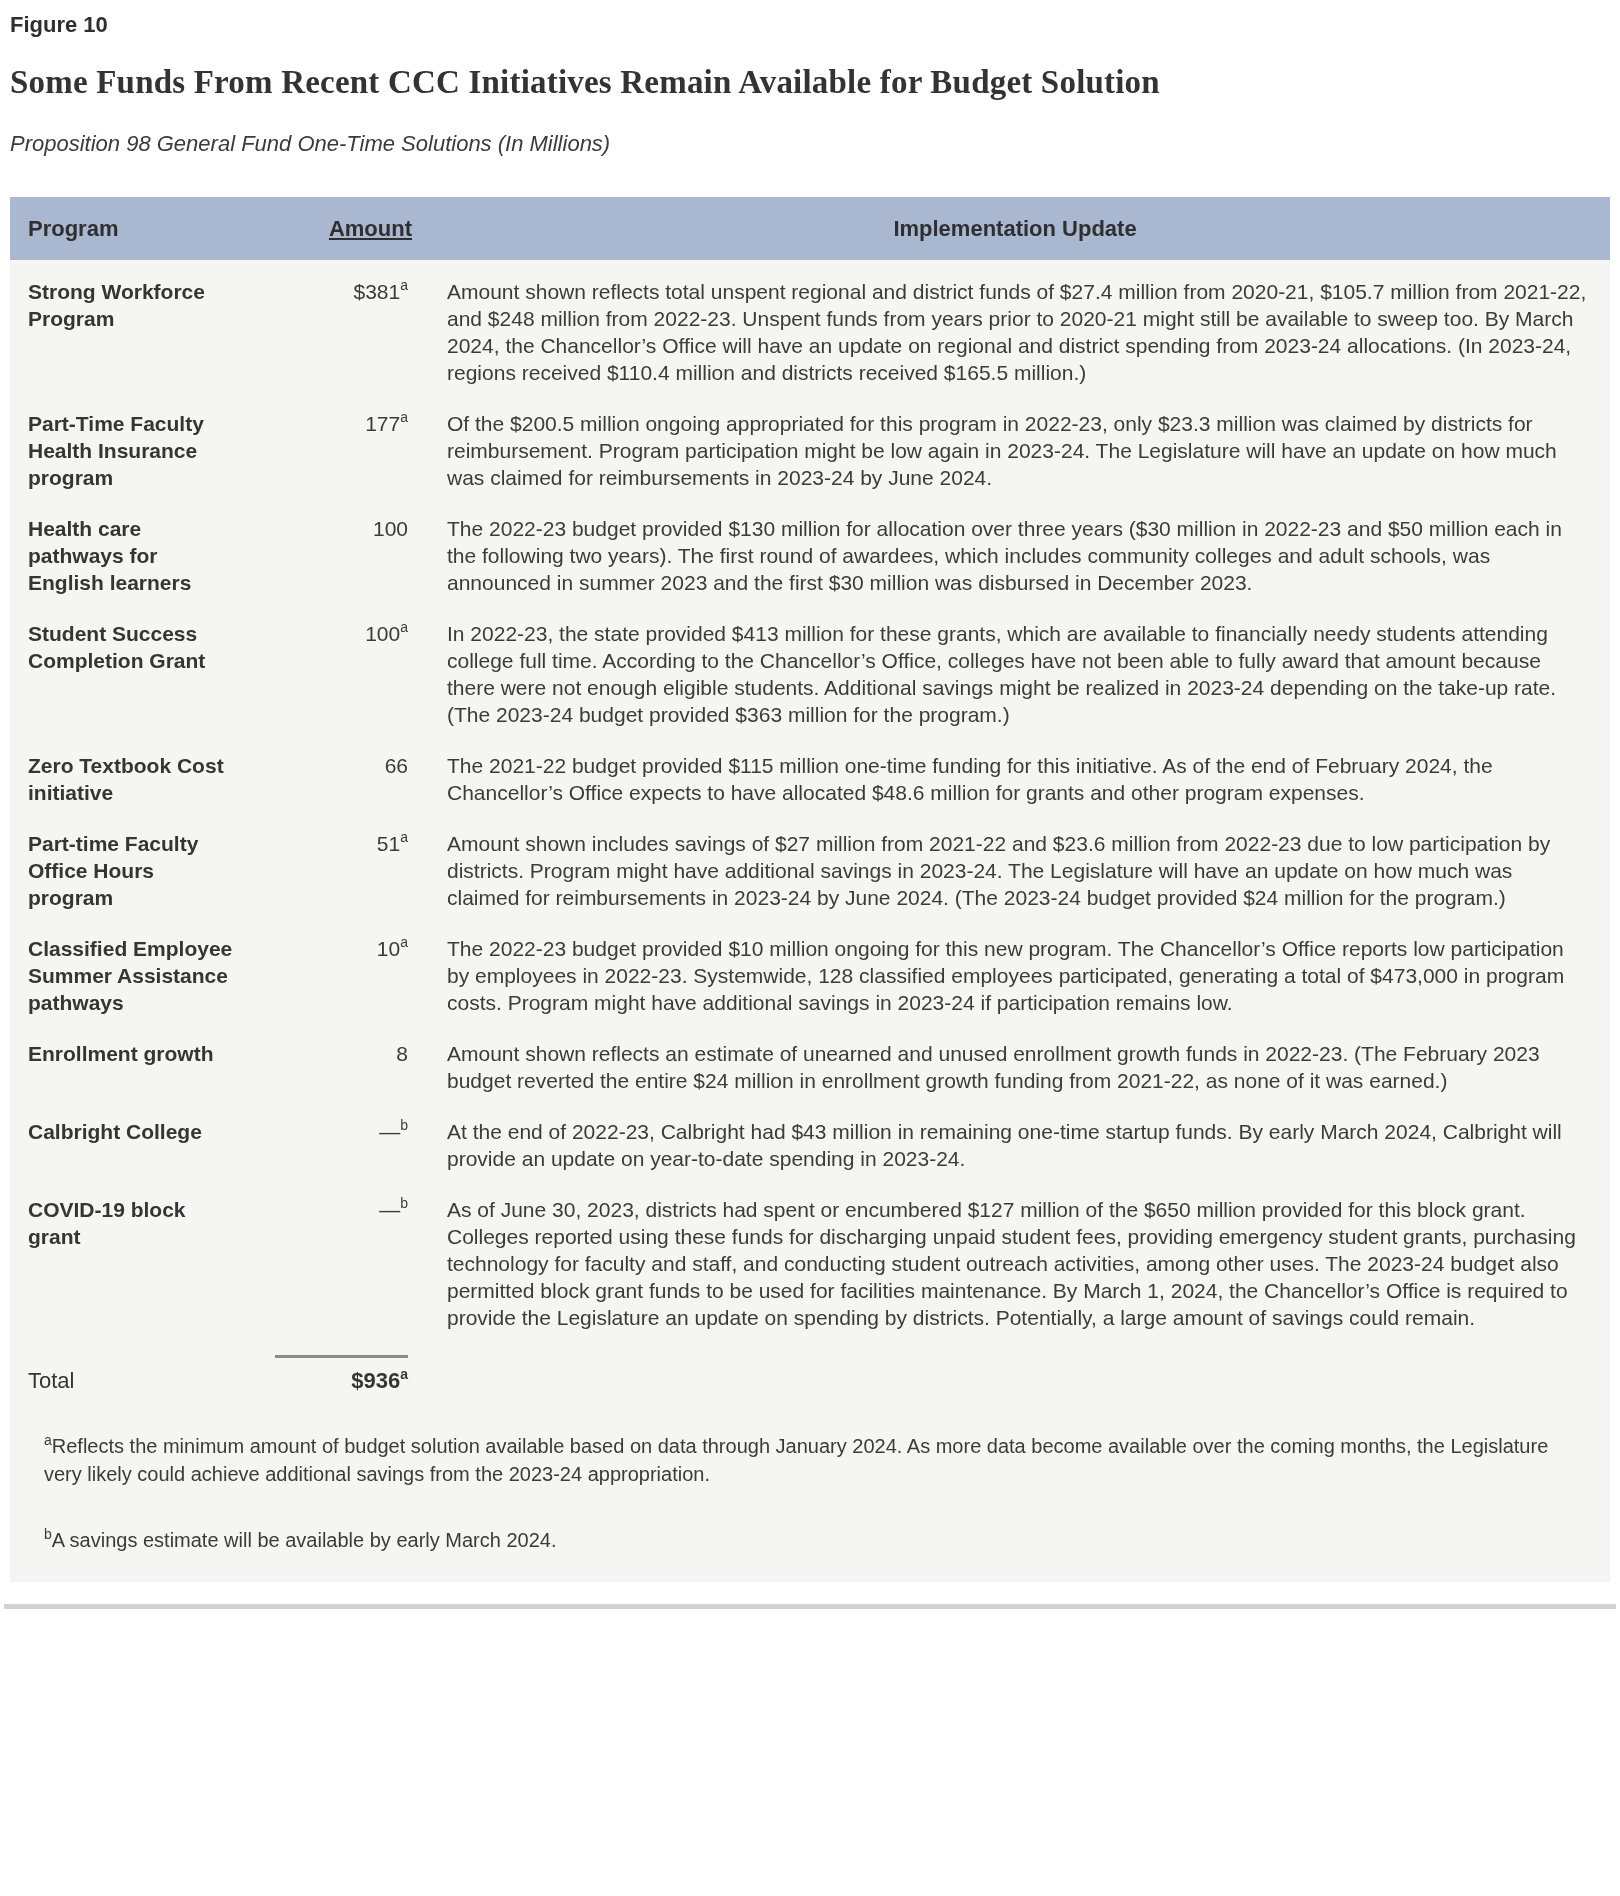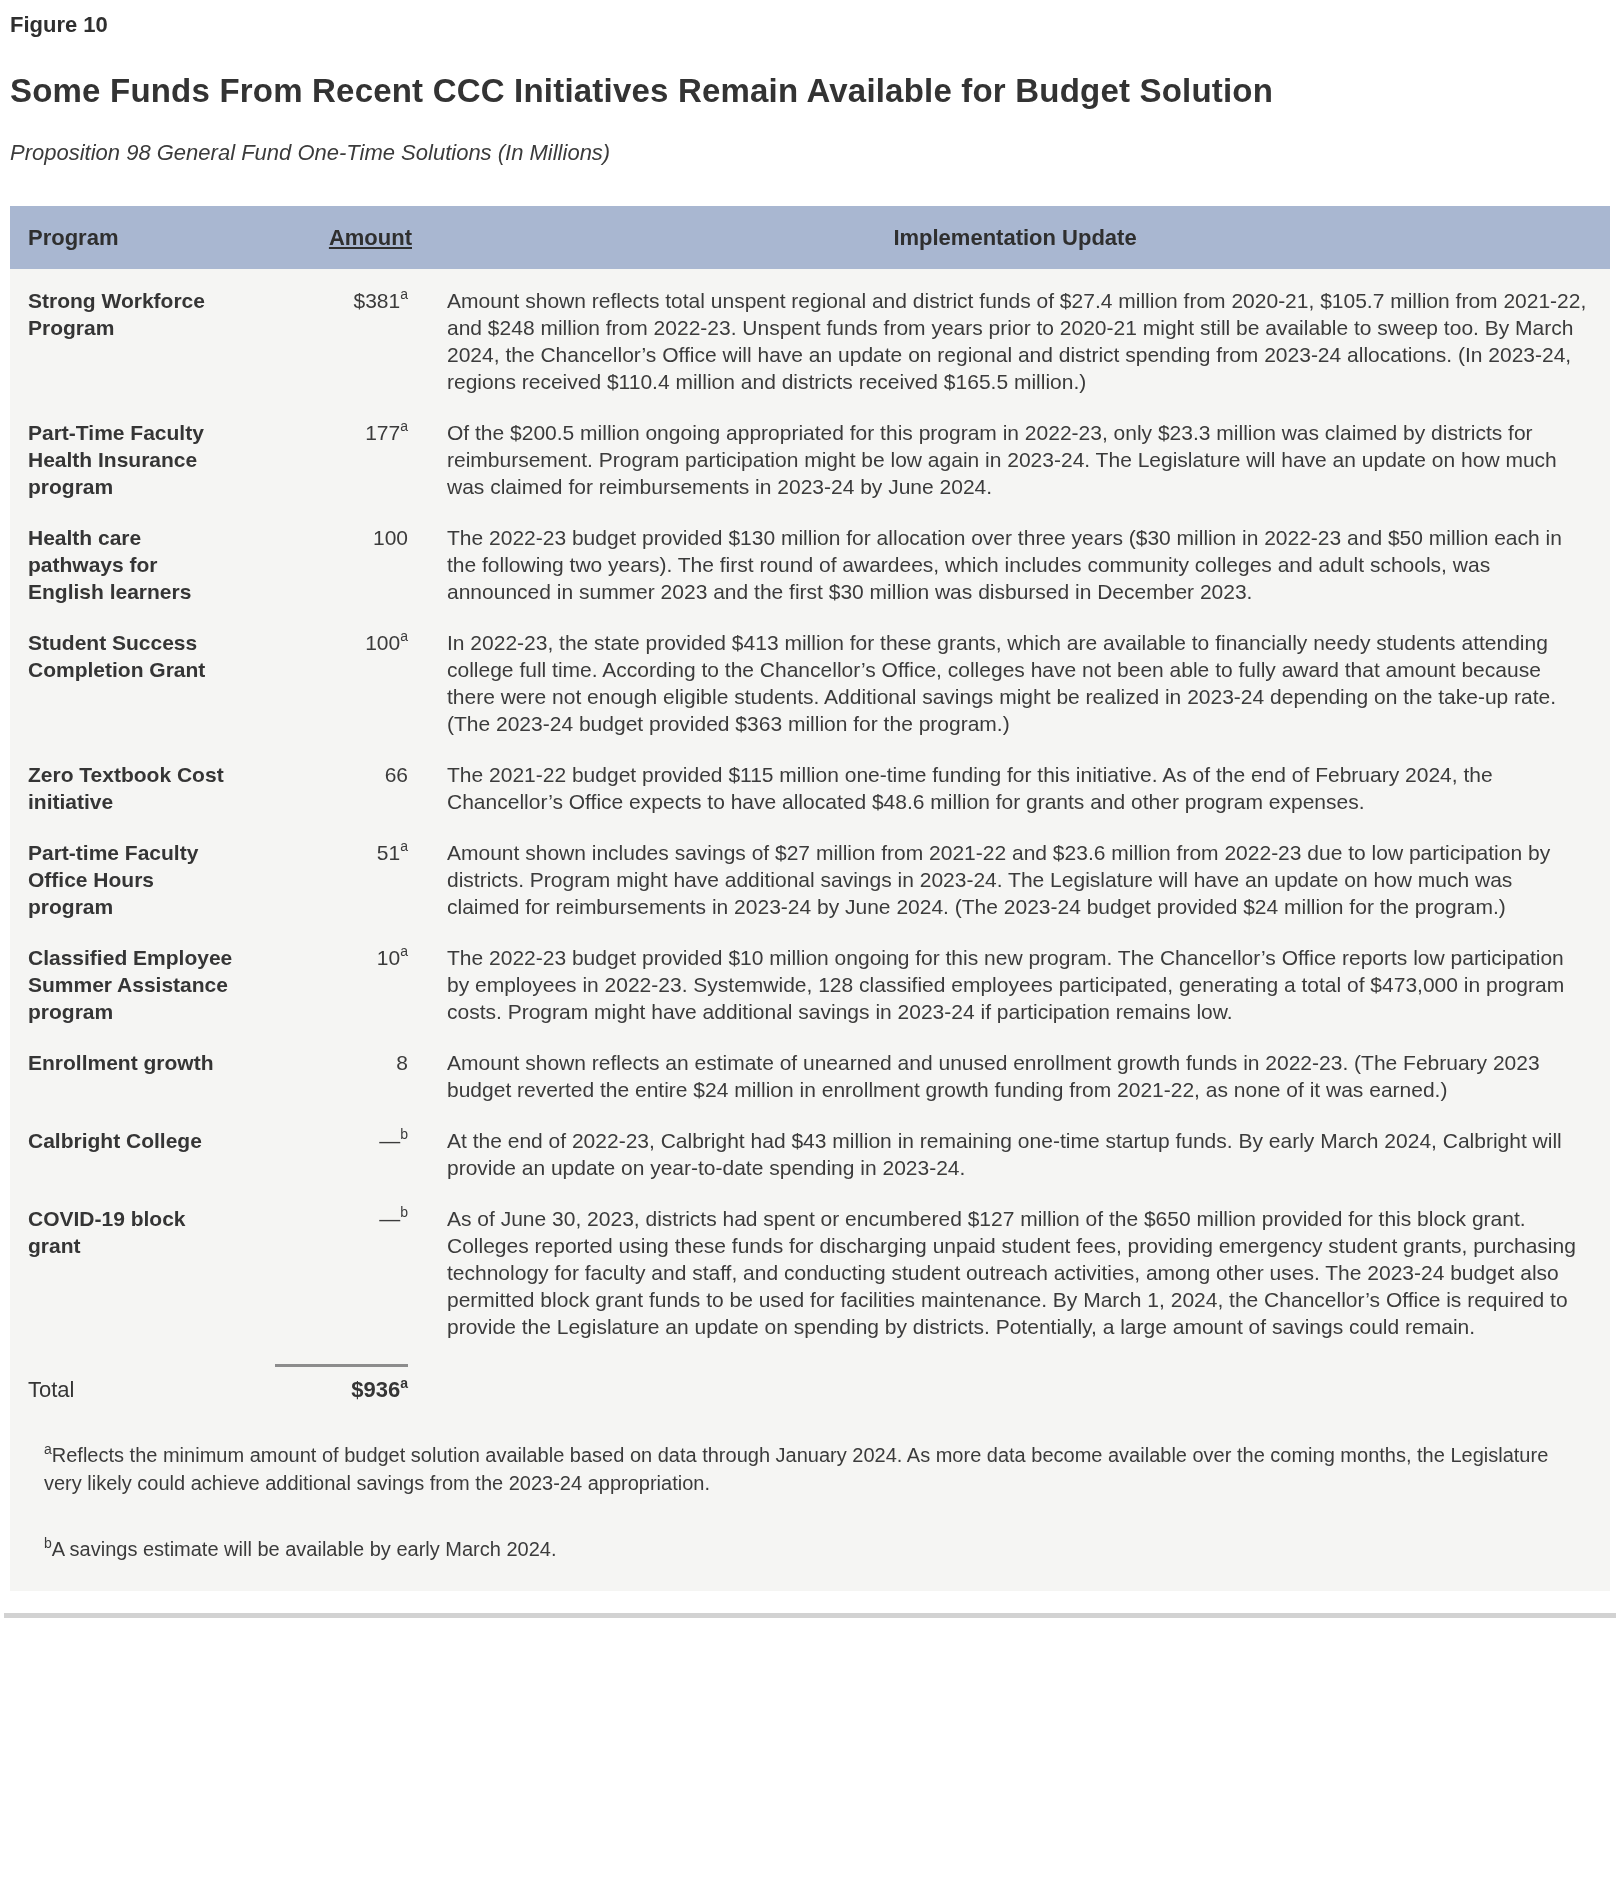--- a/index.html
+++ b/index.html
@@ -15,25 +15,26 @@
     background: #ffffff;
     overflow: hidden;
   }
   .figure-label {
     margin: 12px 0 0 10px;
     font-size: 22px;
     font-weight: bold;
     color: #2f2f2f;
   }
   .figure-title {
-    margin: 34px 0 0 10px;
+    margin: 26px 0 0 10px;
     font-size: 33px;
     font-weight: bold;
     color: #333333;
     letter-spacing: 0.2px;
+    font-family: Liberation Serif, serif;
   }
   .figure-subtitle {
     margin: 30px 0 4px 10px;
     font-size: 22px;
     font-style: italic;
     color: #3b3b3b;
   }
   .table-wrap {
     margin: 40px 10px 0 10px;
   }
@@ -188,21 +189,21 @@
 Office Hours
 program</div>
         <div class="cell-amount"><span>51</span><sup>a</sup></div>
         <div class="cell-update">Amount shown includes savings of $27 million from 2021-22 and $23.6 million from 2022-23 due to low participation by districts. Program might have additional savings in 2023-24. The Legislature will have an update on how much was claimed for reimbursements in 2023-24 by June 2024. (The 2023-24 budget provided $24 million for the program.)</div>
       </div>
 
 
       <div class="row">
         <div class="cell-program">Classified Employee
 Summer Assistance
-program</div>
+pathways</div>
         <div class="cell-amount"><span>10</span><sup>a</sup></div>
         <div class="cell-update">The 2022-23 budget provided $10 million ongoing for this new program. The Chancellor’s Office reports low participation by employees in 2022-23. Systemwide, 128 classified employees participated, generating a total of $473,000 in program costs. Program might have additional savings in 2023-24 if participation remains low.</div>
       </div>
 
       <div class="row">
         <div class="cell-program">Enrollment growth</div>
         <div class="cell-amount"><span>8</span><sup></sup></div>
         <div class="cell-update">Amount shown reflects an estimate of unearned and unused enrollment growth funds in 2022-23. (The February 2023 budget reverted the entire $24 million in enrollment growth funding from 2021-22, as none of it was earned.)</div>
       </div>
 

